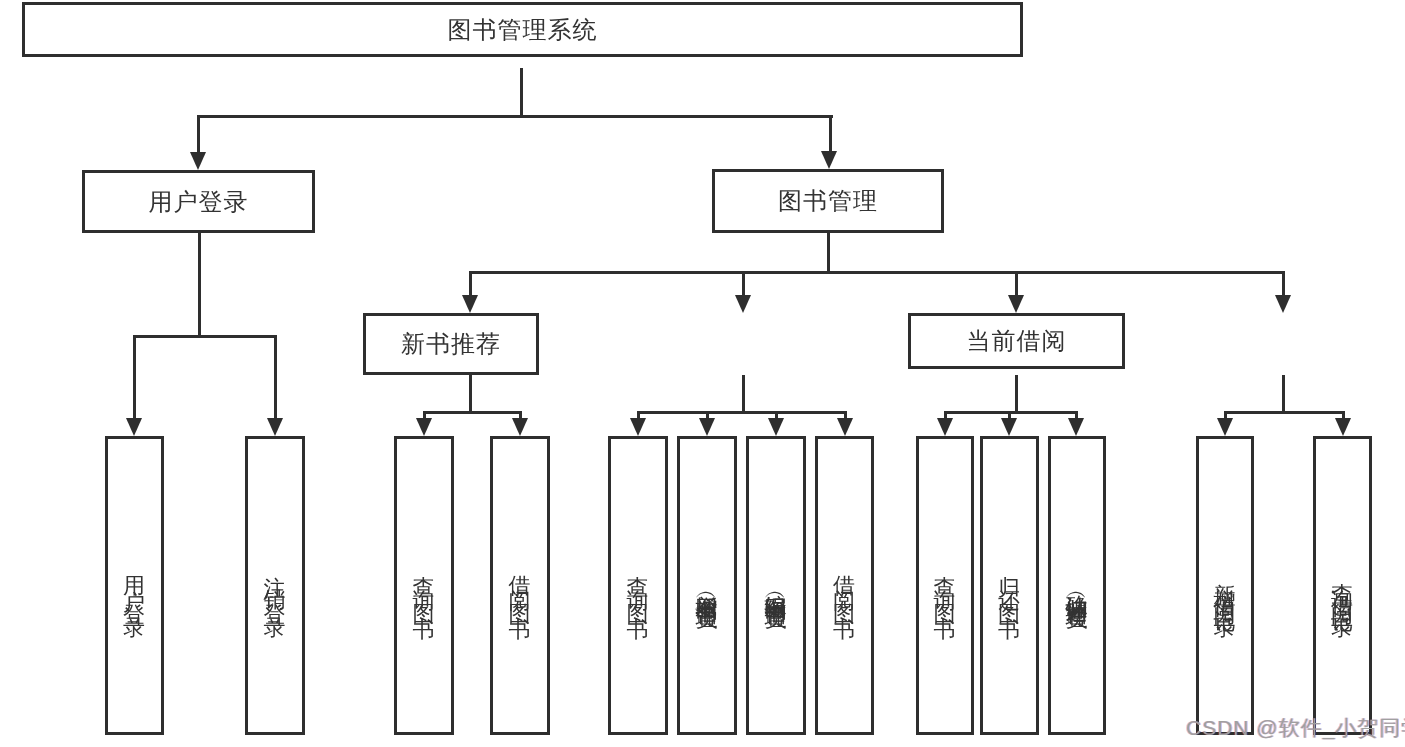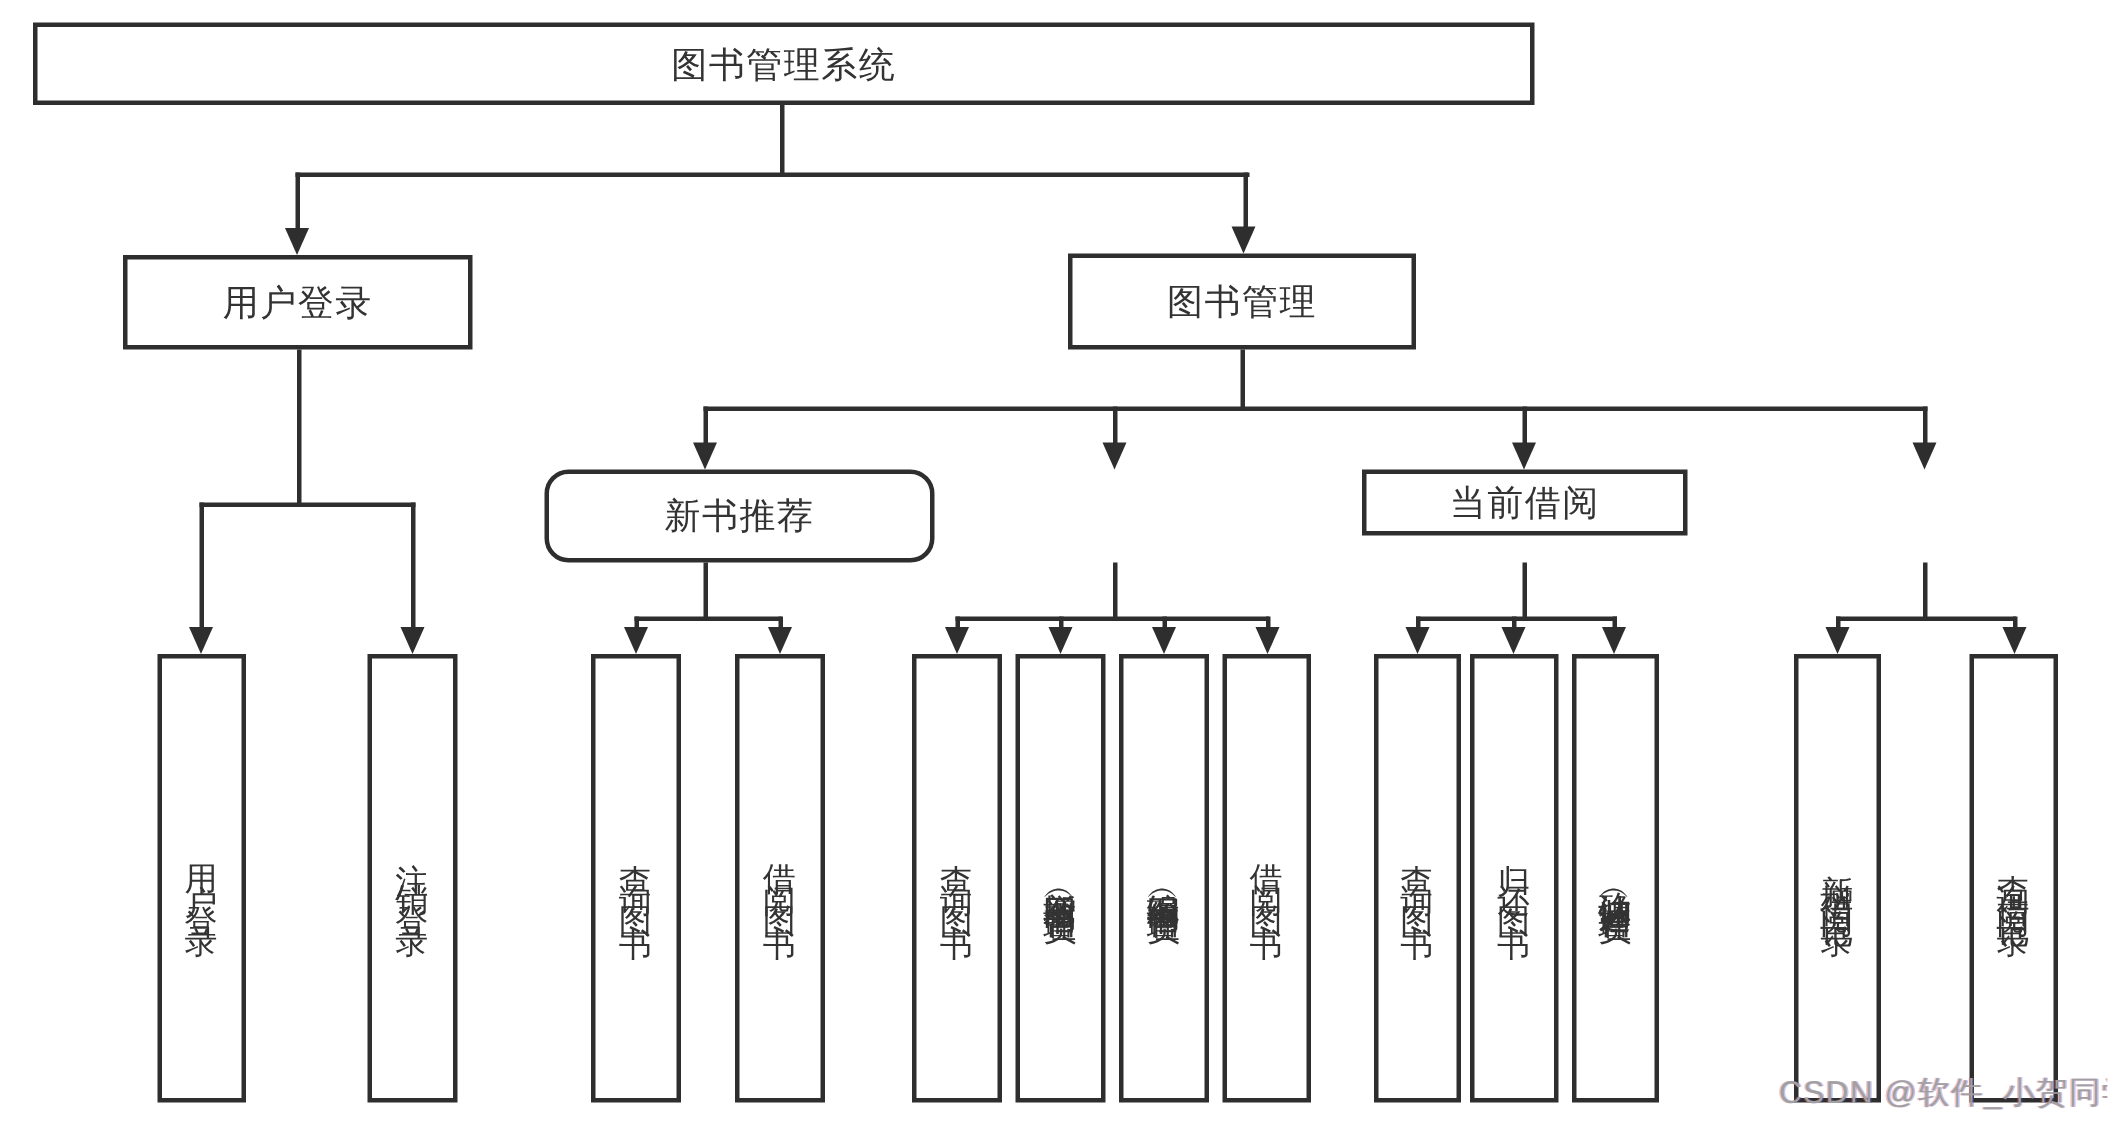--- a/index.html
+++ b/index.html
@@ -27,21 +27,21 @@
     position:absolute; left:1186px; top:714px; font-size:21px; color:#a0a0a0;
     letter-spacing:1px; z-index:5; white-space:nowrap;
     text-shadow:-1px 0 rgba(220,90,90,.35), 1px 0 rgba(90,90,220,.35);
   }
 </style>
 </head>
 <body>
 
 <div id="canvas">
 
-  <div class="box hbox" style="left:22px; top:15px; width:1001px; height:55px;">
+  <div class="box hbox" style="left:22px; top:2px; width:1001px; height:55px;">
     <span>图书管理系统</span>
   </div>
 
   <div class="vline" style="left:520px; top:68px; height:49px;"></div>
   <div class="hline" style="left:197px; top:115px; width:636px;"></div>
   <div class="vline" style="left:197px; top:115px; height:38px;"></div>
   <div class="arrow" style="left:190px; top:152px;"></div>
   <div class="vline" style="left:829px; top:115px; height:37px;"></div>
   <div class="arrow" style="left:821px; top:151px;"></div>
 
@@ -63,24 +63,24 @@
   <div class="hline" style="left:469px; top:271px; width:816px;"></div>
   <div class="vline" style="left:469px; top:271px; height:25px;"></div>
   <div class="arrow" style="left:462px; top:295px;"></div>
   <div class="vline" style="left:742px; top:271px; height:25px;"></div>
   <div class="arrow" style="left:735px; top:295px;"></div>
   <div class="vline" style="left:1015px; top:271px; height:25px;"></div>
   <div class="arrow" style="left:1008px; top:295px;"></div>
   <div class="vline" style="left:1282px; top:271px; height:25px;"></div>
   <div class="arrow" style="left:1275px; top:295px;"></div>
 
-  <div class="box hbox" style="left:363px; top:313px; width:260px; height:62px;border-radius:16px;">
+  <div class="box hbox" style="left:363px; top:313px; width:176px; height:62px;">
     <span>新书推荐</span>
   </div>
-  <div class="box hbox" style="left:908px; top:313px; width:217px; height:44px;">
+  <div class="box hbox" style="left:908px; top:313px; width:217px; height:56px;">
     <span>当前借阅</span>
   </div>
 
   <div class="vline" style="left:469px; top:375px; height:39px;"></div>
   <div class="hline" style="left:423px; top:411px; width:98px;"></div>
   <div class="vline" style="left:423px; top:411px; height:9px;"></div>
   <div class="arrow" style="left:416px; top:418px;"></div>
   <div class="vline" style="left:519px; top:411px; height:9px;"></div>
   <div class="arrow" style="left:512px; top:418px;"></div>
 

